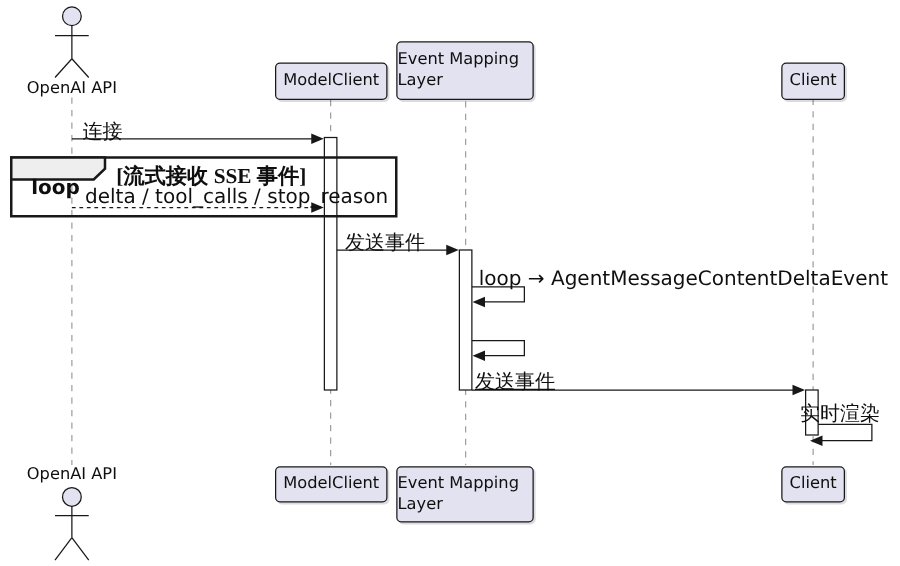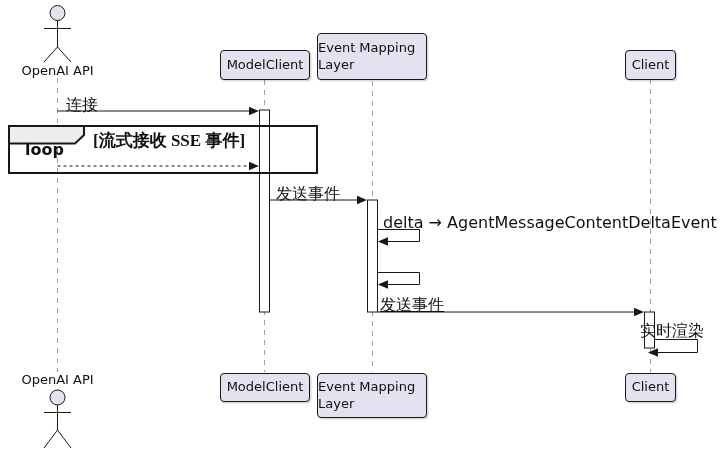--- a/index.html
+++ b/index.html
@@ -113,18 +113,19 @@
     <span>Event Mapping Layer</span>
   </div>
   <div class="pbox" style="left:625px;top:373px;width:51px;height:29px;">
     <span>Client</span>
   </div>
 
   <div class="label bold" style="left:25px;top:140px;">loop</div>
   <div class="label bold" style="left:93px;top:129px;font-size:17px;font-family:Liberation Serif, serif;">[流式接收 SSE 事件]</div>
 
   <div class="label" style="left:66px;top:95px;">连接</div>
+  <div class="label" style="left:68px;top:147px;">delta / tool_calls / stop_reason</div>
   <div class="label" style="left:276px;top:184px;">发送事件</div>
-  <div class="label" style="left:383px;top:213px;">delta → AgentMessageContentDeltaEvent</div>
+  <div class="label" style="left:383px;top:213px;">loop → AgentMessageContentDeltaEvent</div>
   <div class="label" style="left:380px;top:295px;text-decoration:underline;">发送事件</div>
   <div class="label" style="left:640px;top:321px;">实时渲染</div>
 
 </div>
 
 </body></html>

